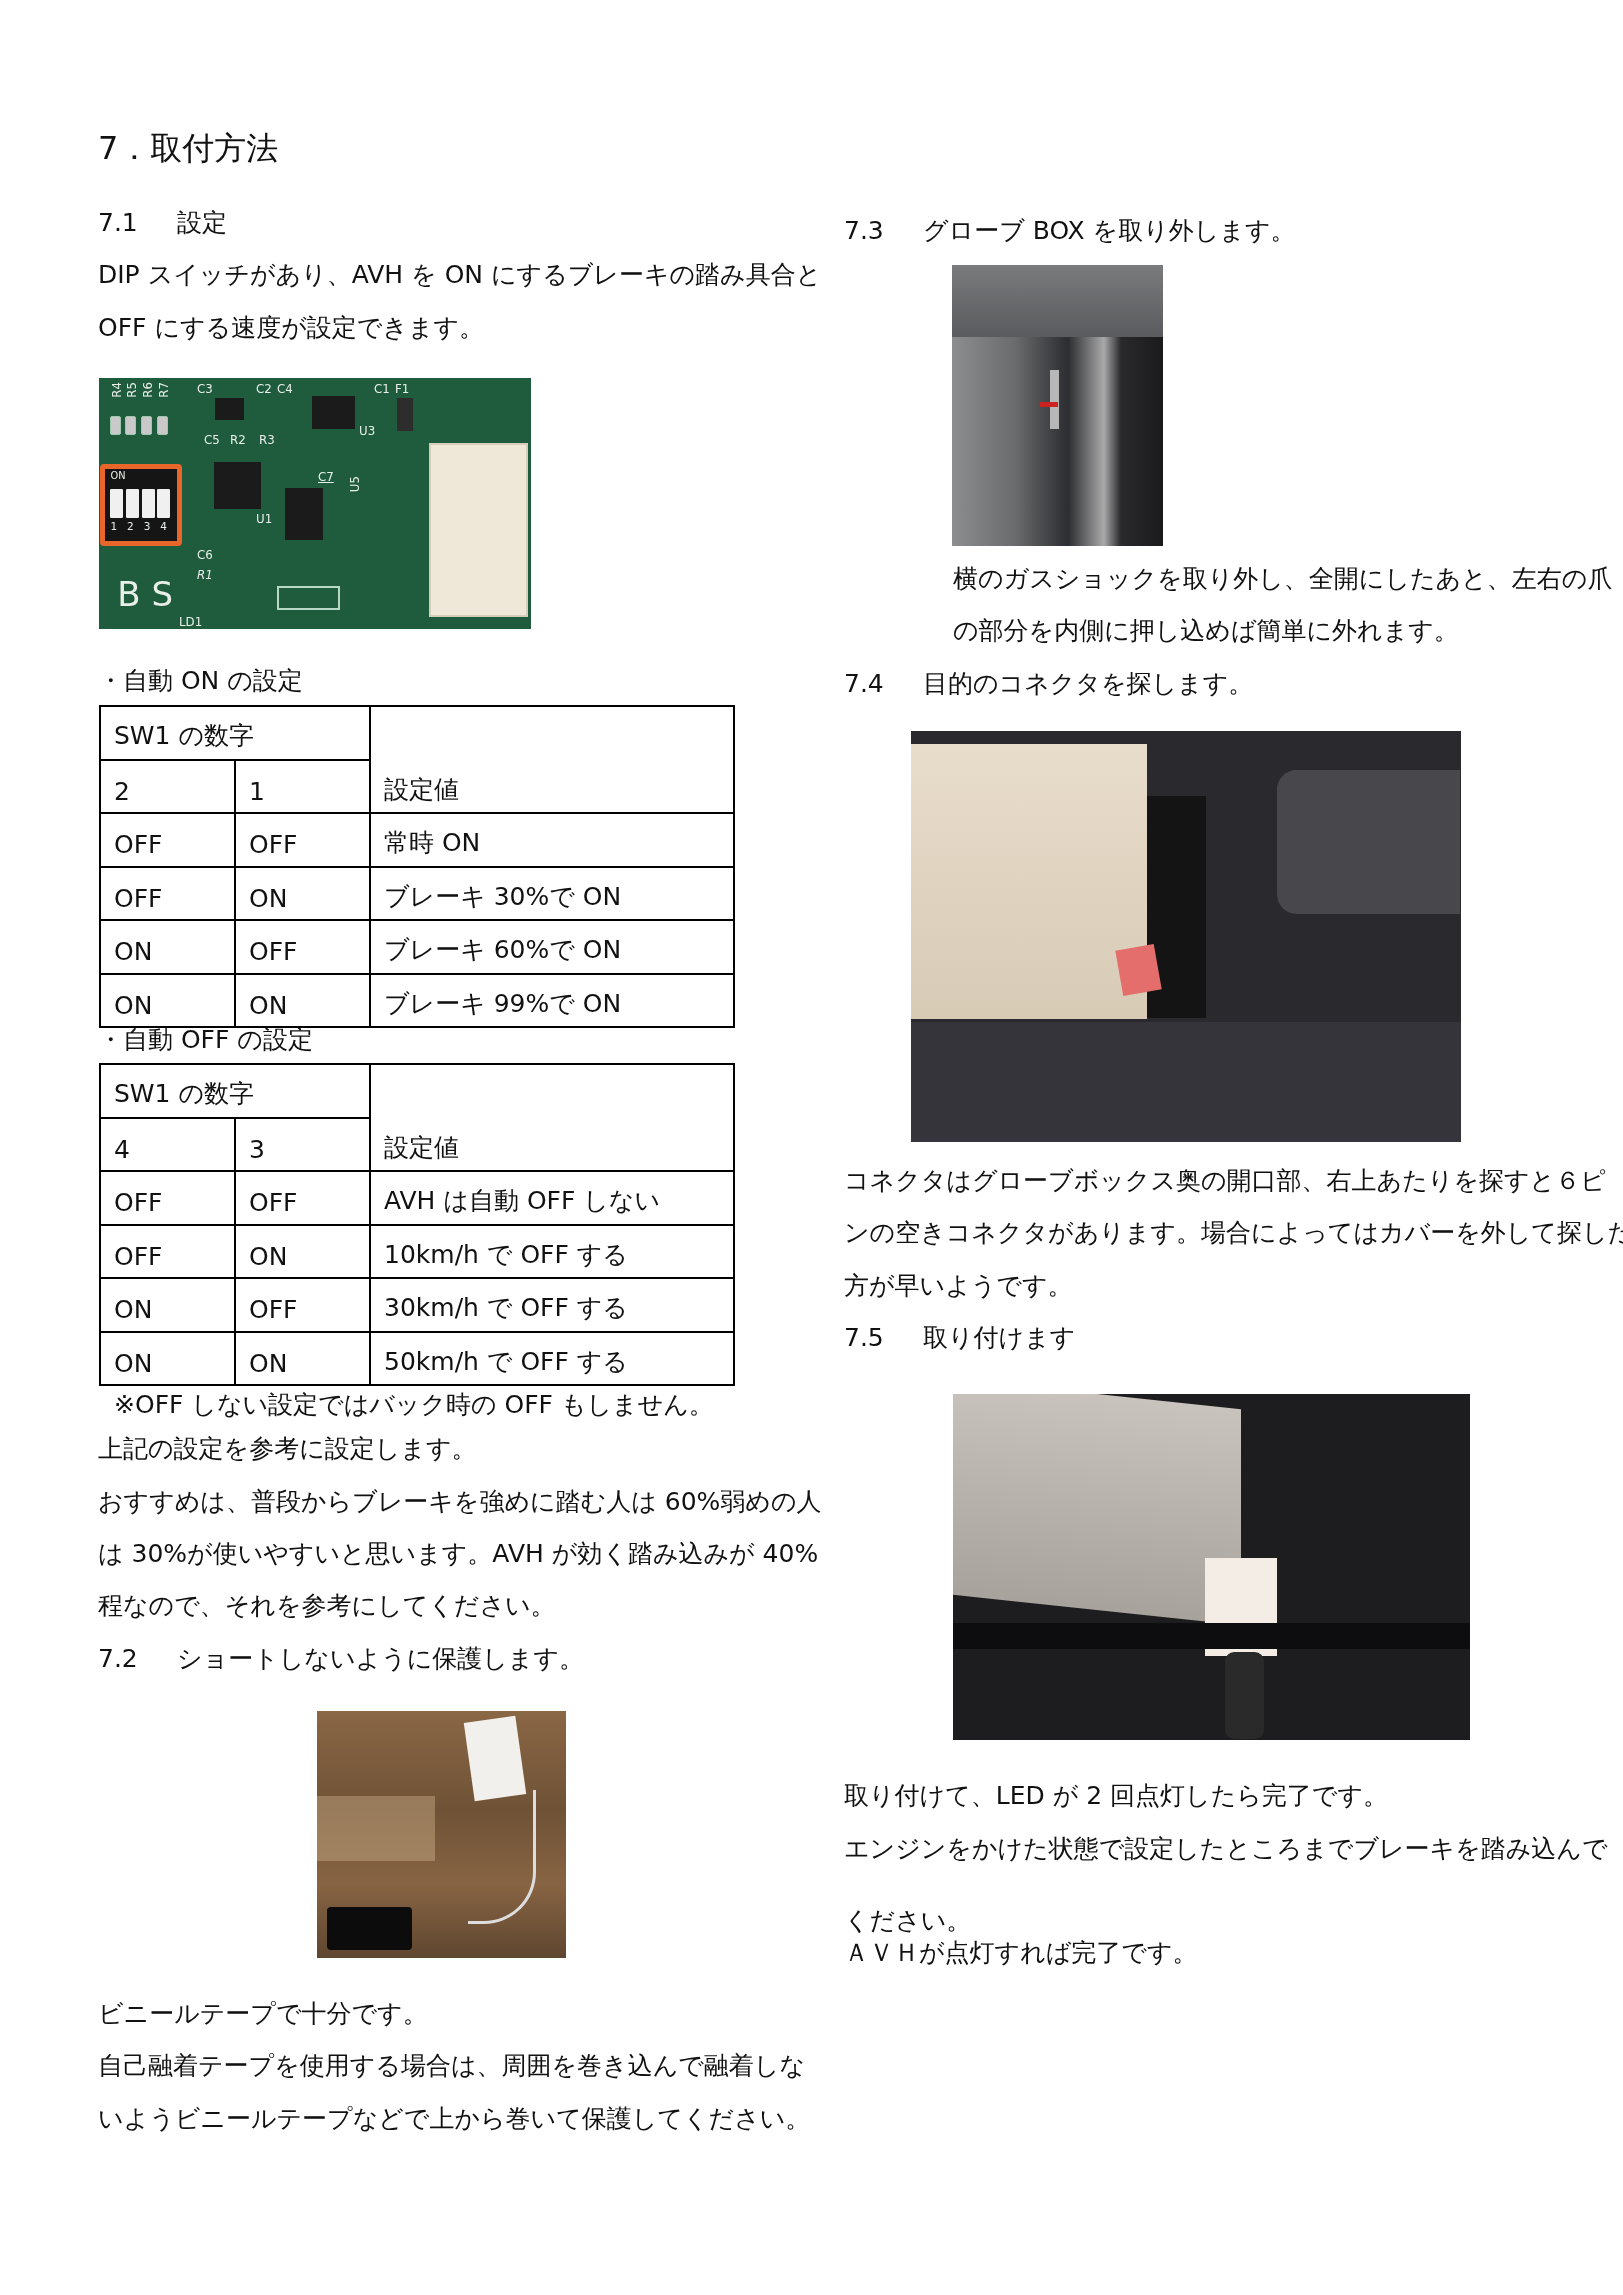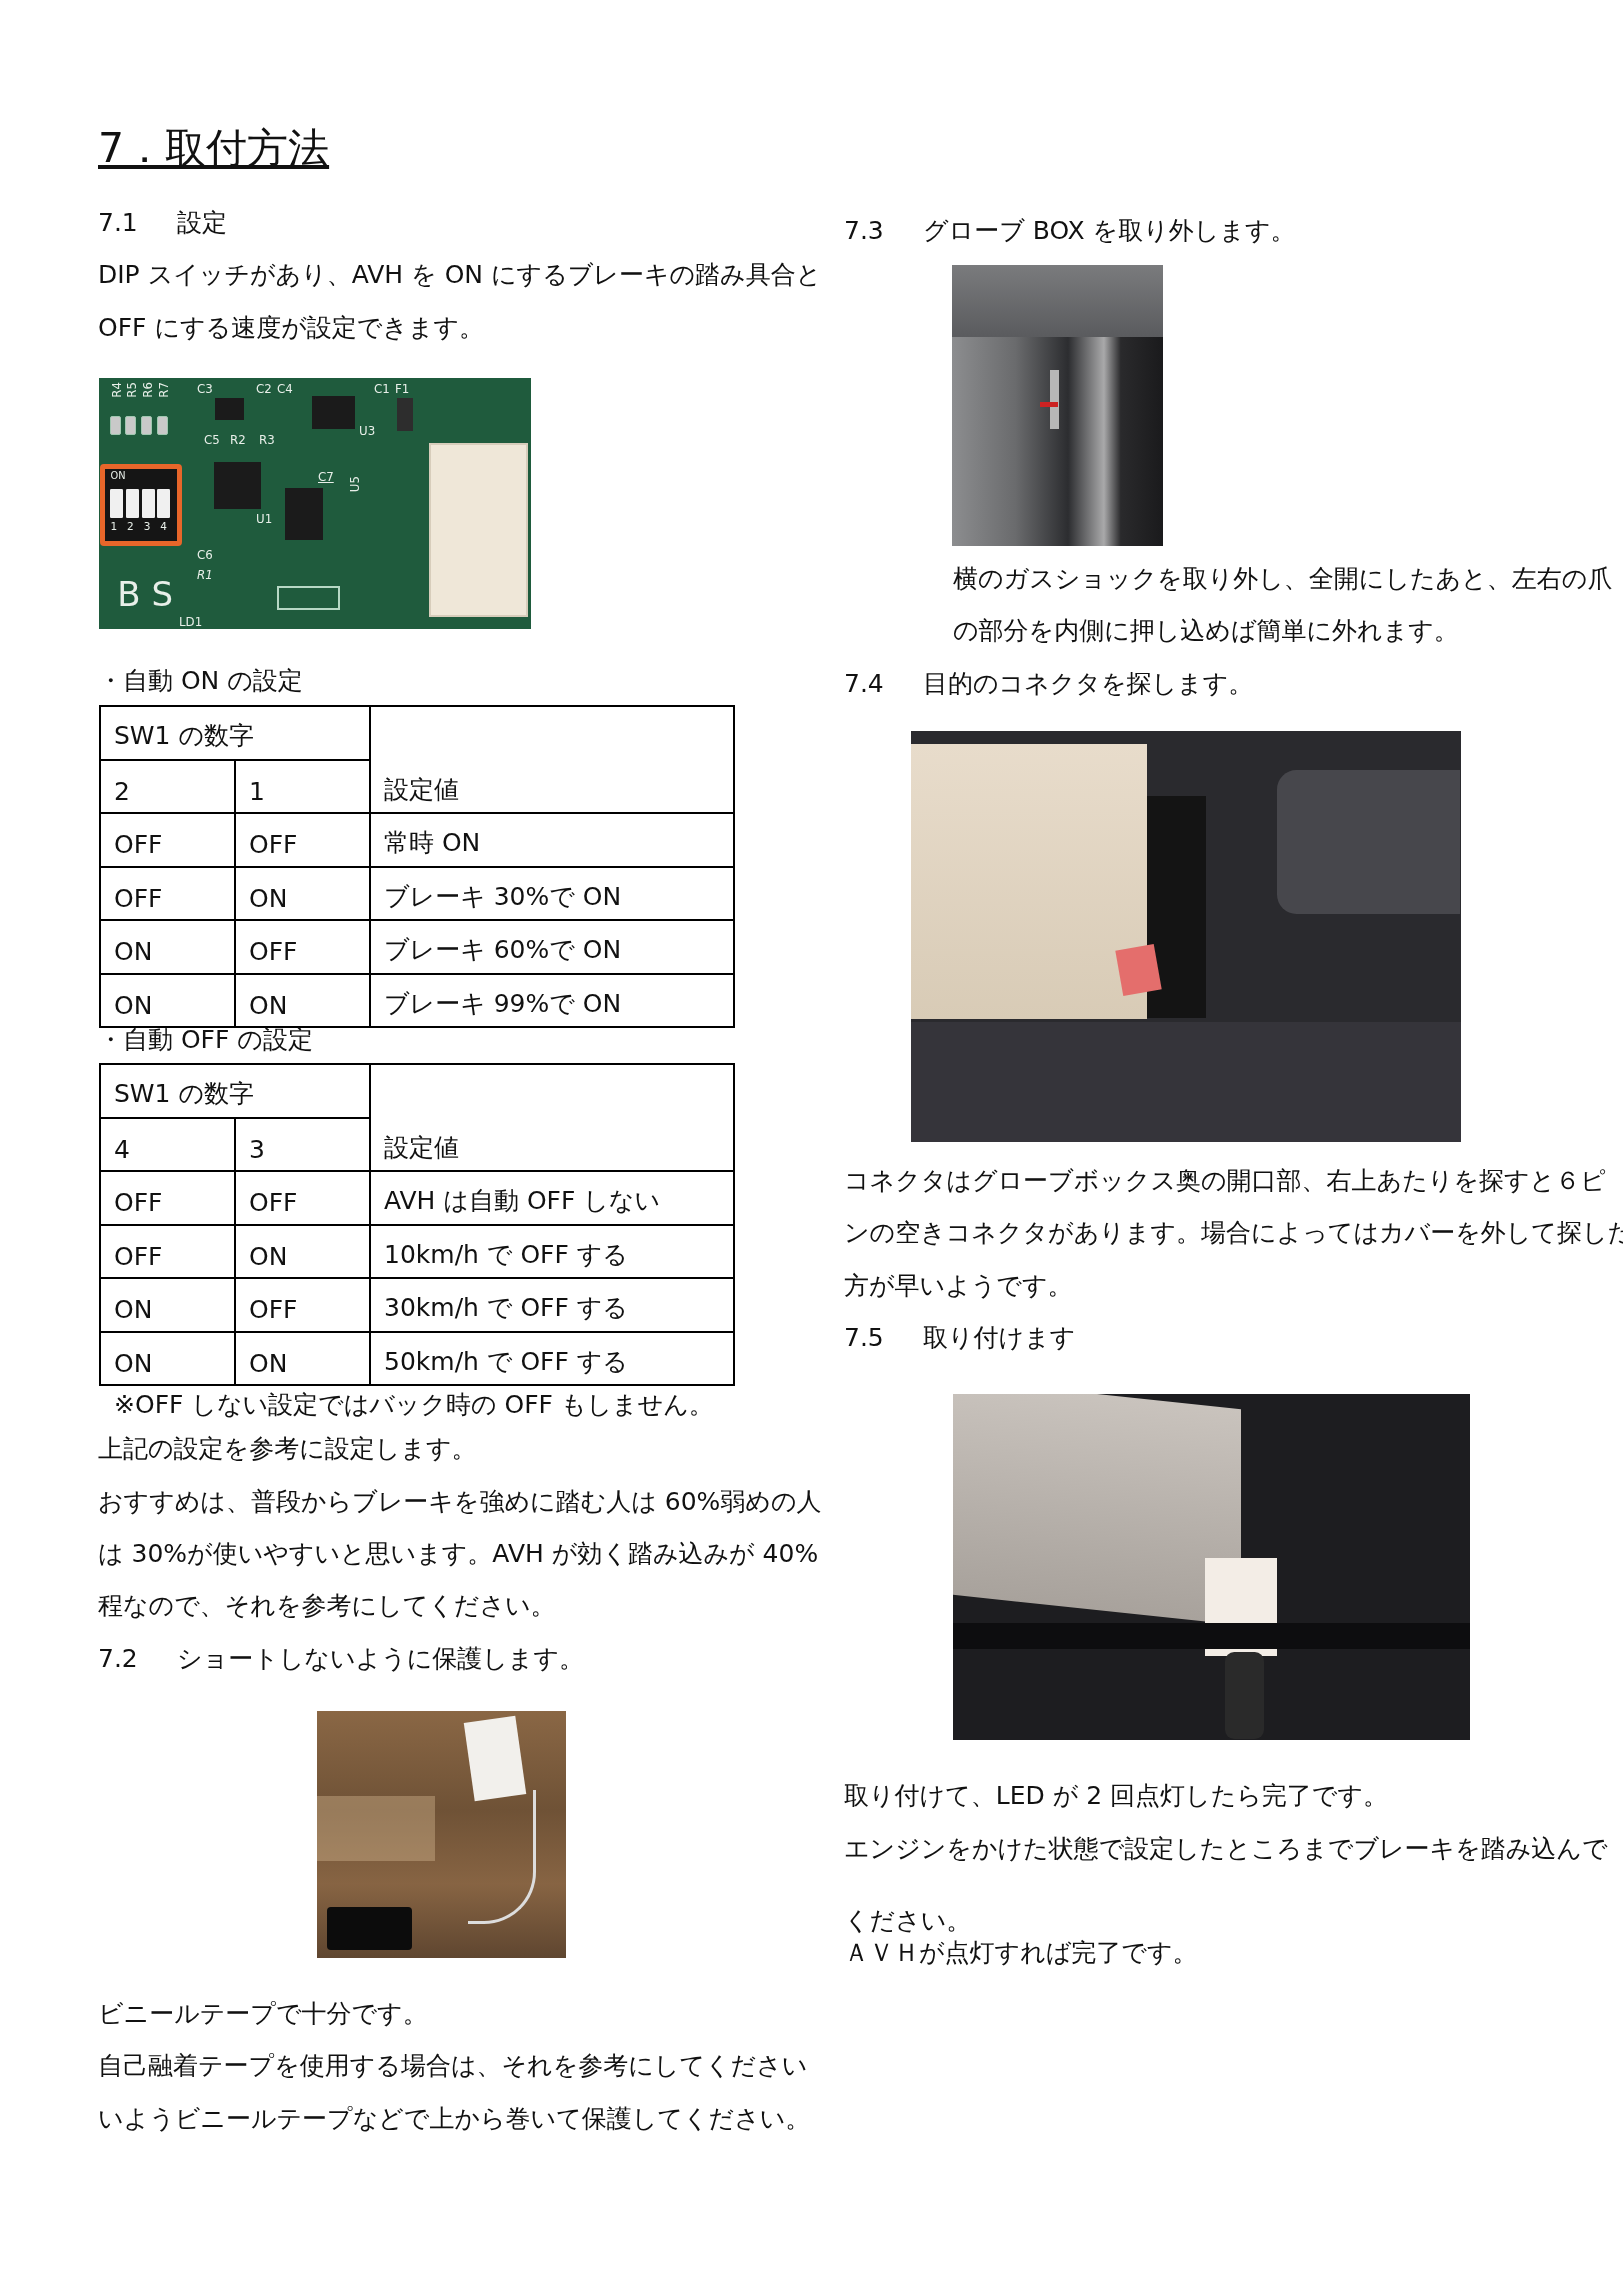--- a/index.html
+++ b/index.html
@@ -1,20 +1,20 @@
 <!DOCTYPE html>
 <html style="font-size:10.5px"><head>
 <meta charset="utf-8">
 <style>
   html, body { margin: 0; padding: 0; background: #ffffff; }
   body { width: 1623px; height: 2295px; position: relative; overflow: hidden;
          font-family: "DejaVu Sans", "Liberation Sans", sans-serif; color: #111; }
   .abs { position: absolute; }
   .t { position: absolute; font-size: 25px; line-height: 29px; white-space: nowrap; color: #111; }
-  .h1 { font-size: 41px; line-height: 37px; text-decoration: underline; }
+  .h1 { font-size: 32px; line-height: 37px; }
   .sec-num { display: inline-block; width: 79px; }
   .img { position: absolute; overflow: hidden; }
   table.dip { position: absolute; border-collapse: collapse; font-size: 25px; }
   table.dip td { border: 2.6px solid #000; padding: 0 0 0 13px; height: 45px; vertical-align: bottom; padding-bottom: 6.5px; white-space: nowrap; }
   
   .pcb { background: #1f5b3d; }
   .pcb .lbl { position: absolute; color: #e8efe9; font-size: 11.8px; font-family: "DejaVu Sans", sans-serif; }
   .pcb .pad { position: absolute; background: #c9c9c9; border: 1.3px solid #9fc7b0; border-radius: 2px; }
   .pcb .chip { position: absolute; background: #1b1b1b; }
   .pcb .conn { position: absolute; background: #efe7d8; border: 2px solid #d7cdbb; }
@@ -166,21 +166,21 @@
 <div class="t" style="left:98px; top:1644px;">
   <span class="sec-num">7.2</span><span>ショートしないように保護します。</span>
 </div>
 <div class="img photo-72" style="left:317px; top:1711px; width:249px; height:247px;">
   <div class="abs" style="left:0; top:85px; width:118px; height:65px; background:rgba(230,200,160,0.35);"></div>
   <div class="abs" style="left:152px; top:7.9px; width:52px; height:79px; background:#f2f0ec; transform:rotate(-8deg);"></div>
   <div class="abs" style="left:151px; top:79px; width:65px; height:131px; border-right:3.3px solid #ddd; border-bottom:3.3px solid #ddd; border-radius:0 0 52px 0;"></div>
   <div class="abs" style="left:9.8px; top:196px; width:85px; height:43px; background:#0c0c0c; border-radius:3.9px;"></div>
 </div>
 <div class="t" style="left:98px; top:1999px;">ビニールテープで十分です。</div>
-<div class="t" style="left:98px; top:2051px;">自己融着テープを使用する場合は、それを参考にしてください</div>
+<div class="t" style="left:98px; top:2051px;">自己融着テープを使用する場合は、周囲を巻き込んで融着しな</div>
 <div class="t" style="left:98px; top:2104px;">いようビニールテープなどで上から巻いて保護してください。</div>
 
 <div class="t" style="left:844px; top:216px;">
   <span class="sec-num">7.3</span><span>グローブ BOX を取り外します。</span>
 </div>
 <div class="img photo-73" style="left:952px; top:265px; width:211px; height:281px;">
   <div class="abs" style="left:98px; top:105px; width:9.2px; height:59px; background:#b7b7b7;"></div>
   <div class="abs" style="left:88px; top:137px; width:18.3px; height:5.2px; background:#c22;"></div>
   <div class="abs" style="left:0; top:0; width:211px; height:72px; background:linear-gradient(180deg,#7a7b7d,#5a5b5e);"></div>
 </div>

